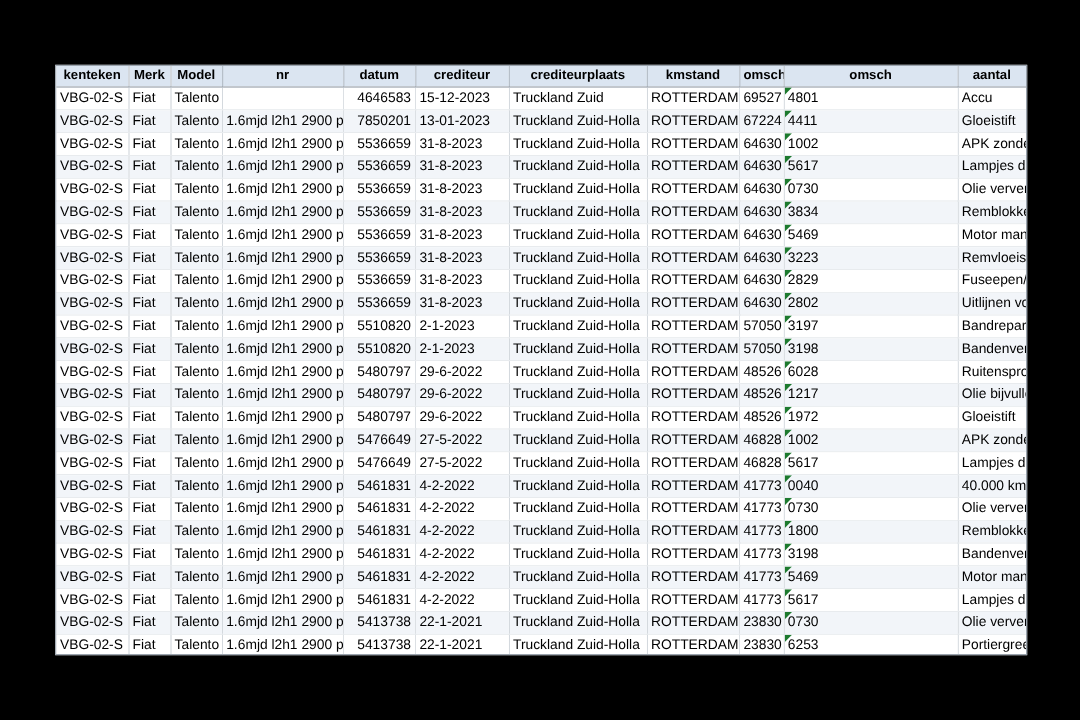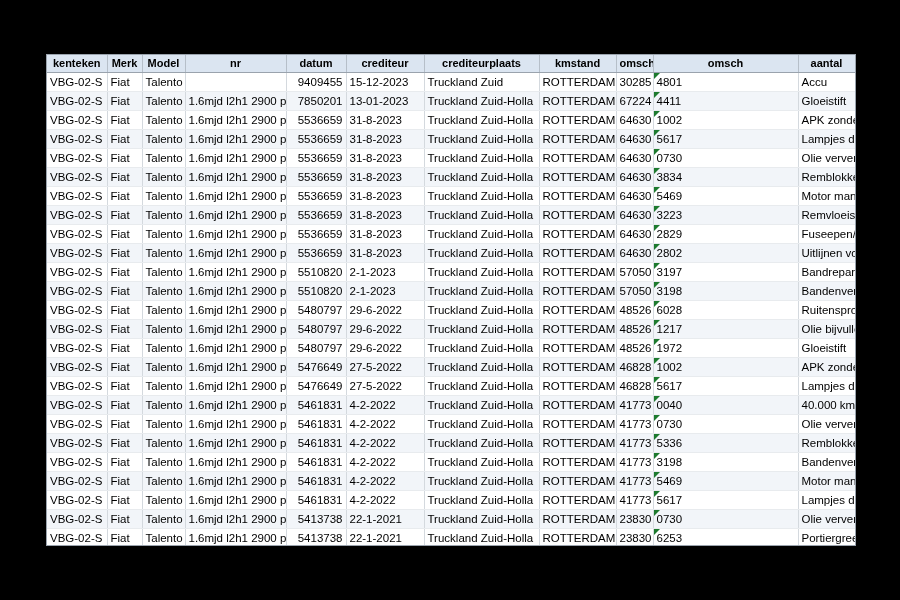--- a/index.html
+++ b/index.html
@@ -117,25 +117,25 @@
           <th>aantal</th>
           <th></th>
         </tr>
     </thead>
     <tbody id="body-rows">
         <tr class="plain">
           <td class="">VBG-02-S</td>
           <td class="">Fiat</td>
           <td class="">Talento</td>
           <td class="num"></td>
-          <td class="num num">9409455</td>
+          <td class="num num">4646583</td>
           <td class="">15-12-2023</td>
           <td class="">Truckland Zuid</td>
           <td class="">ROTTERDAM</td>
-          <td class="num">30285</td>
+          <td class="num">69527</td>
           <td class="flag">4801</td>
           <td class="">Accu</td>
           <td class="num">1,00</td>
         </tr>
         <tr class="alt">
           <td class="">VBG-02-S</td>
           <td class="">Fiat</td>
           <td class="">Talento</td>
           <td class="num">1.6mjd l2h1 2900 prc</td>
           <td class="num">7850201</td>
@@ -388,21 +388,21 @@
         <tr class="alt">
           <td class="">VBG-02-S</td>
           <td class="">Fiat</td>
           <td class="">Talento</td>
           <td class="num">1.6mjd l2h1 2900 prc</td>
           <td class="num">5461831</td>
           <td class="">4-2-2022</td>
           <td class="">Truckland Zuid-Holla</td>
           <td class="num ">ROTTERDAM</td>
           <td class="">41773</td>
-          <td class="flag">5336</td>
+          <td class="flag">1800</td>
           <td class="">Remblokken voor</td>
           <td class="num">1,00</td>
         </tr>
         <tr class="plain">
           <td class="">VBG-02-S</td>
           <td class="">Fiat</td>
           <td class="">Talento</td>
           <td class="num">1.6mjd l2h1 2900 prc</td>
           <td class="num">5461831</td>
           <td class="">4-2-2022</td>

